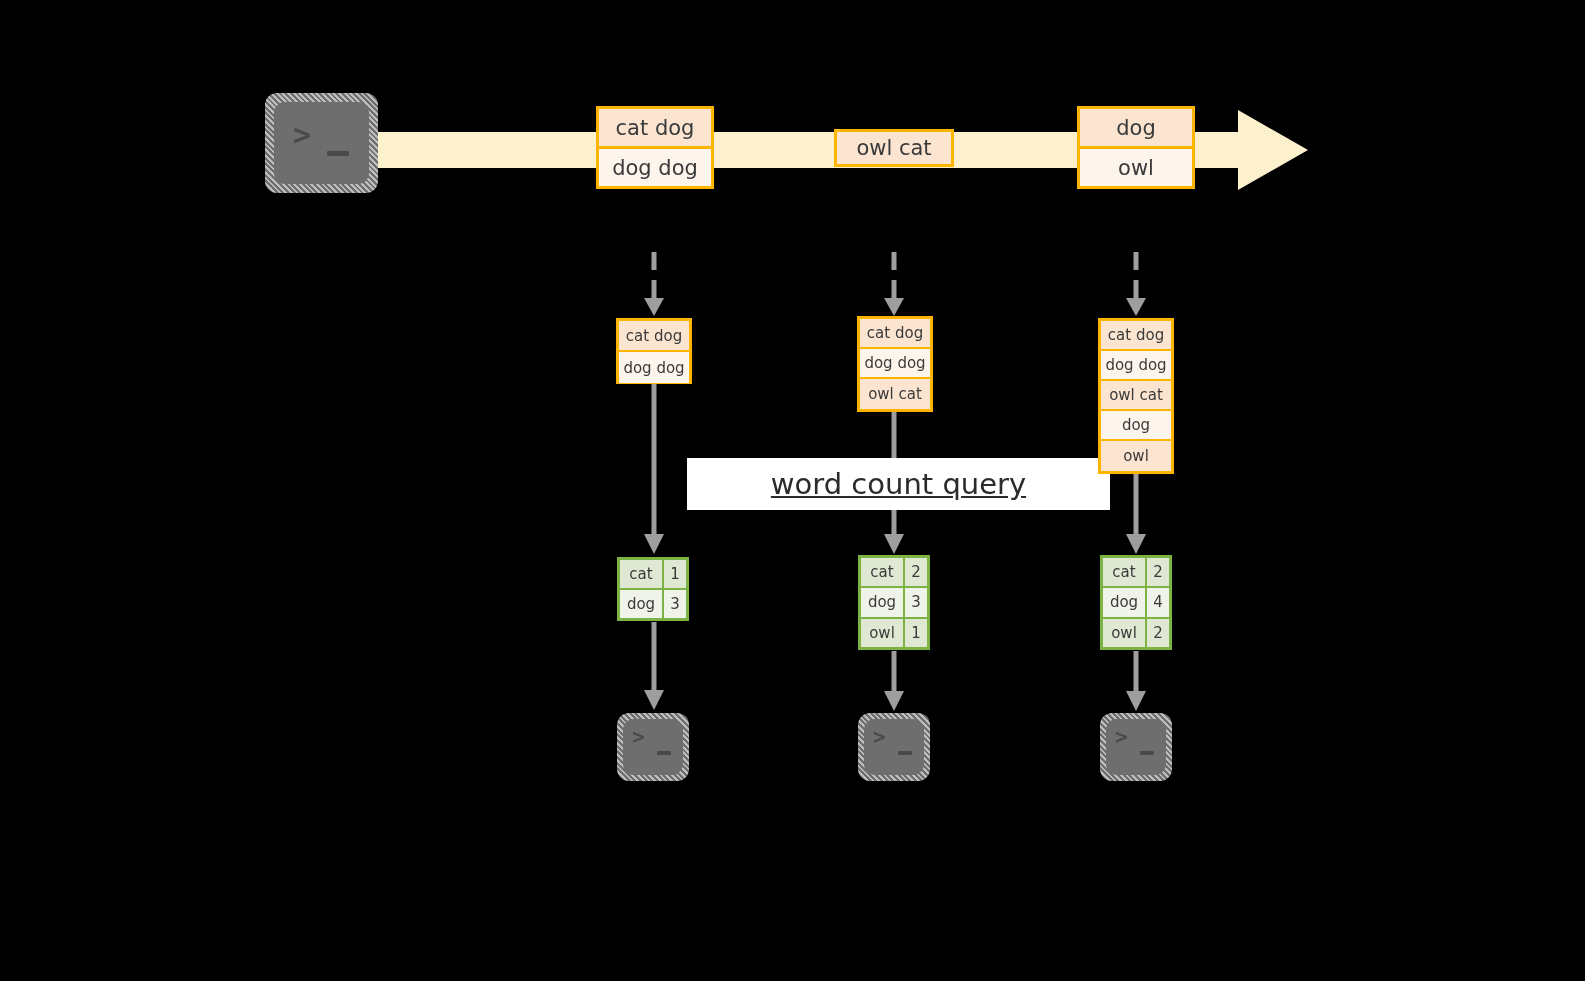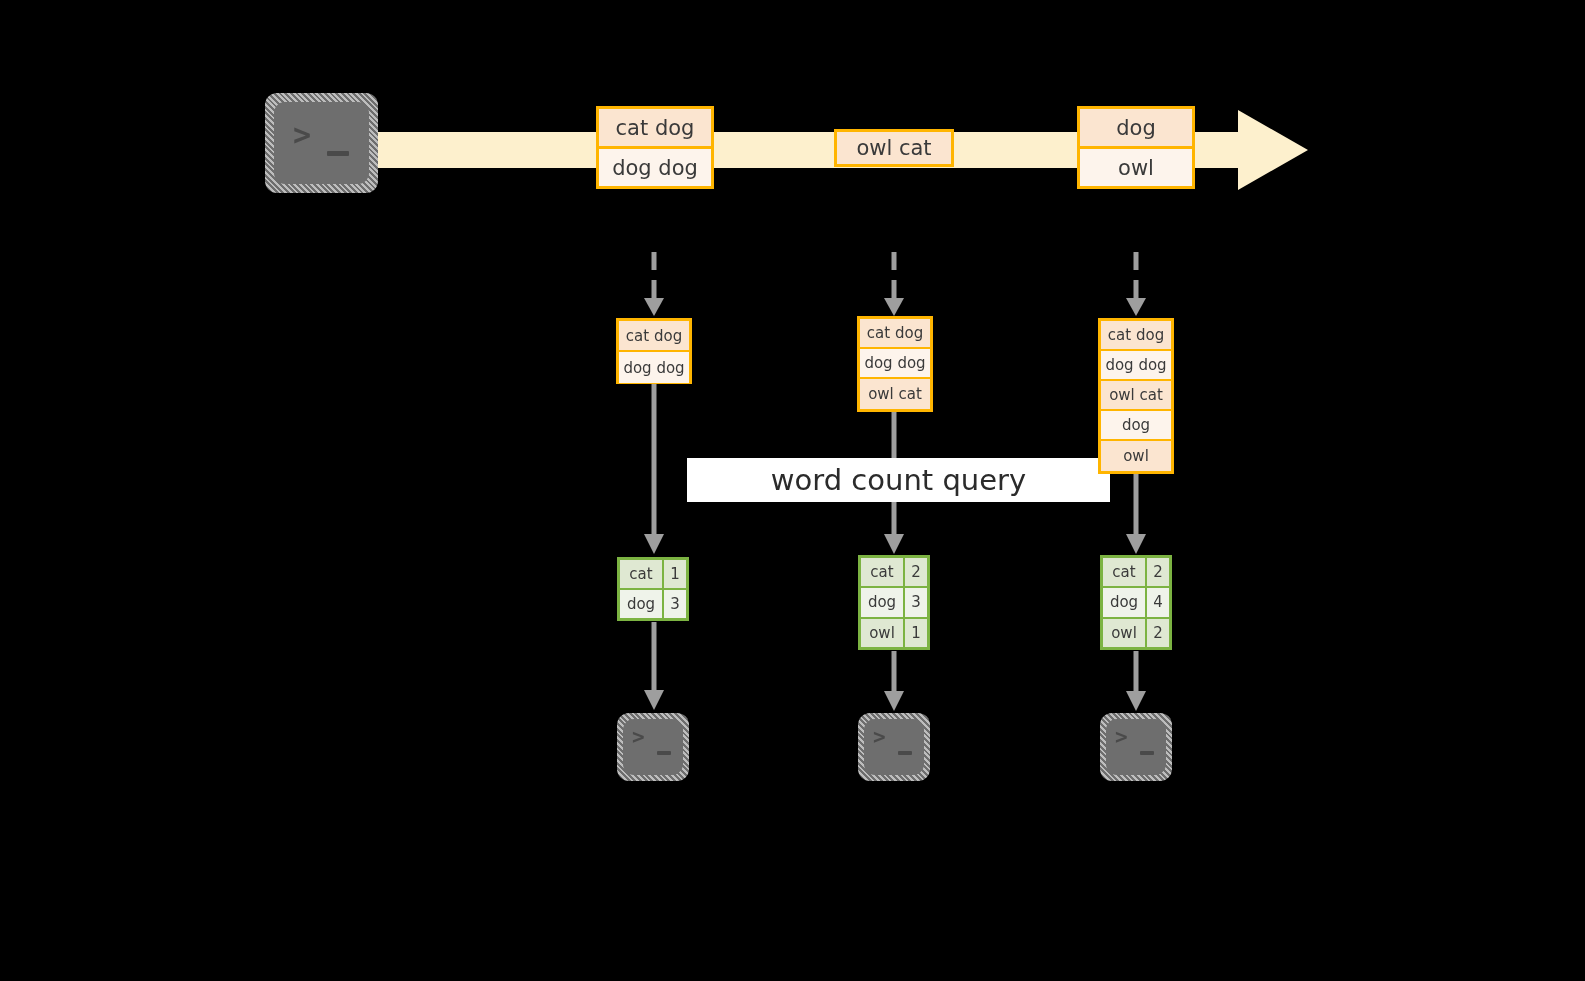--- a/index.html
+++ b/index.html
@@ -113,21 +113,21 @@
       <path d="M4 122 L14 142 L24 122 Z" fill="#9e9e9e"></path>
     </svg>
   </div>
   <div class="conn" style="left:1122px;top:474px;">
     <svg width="28" height="84" viewBox="0 0 28 84">
       <line x1="14" y1="0" x2="14" y2="64" stroke="#9e9e9e" stroke-width="5"></line>
       <path d="M4 60 L14 80 L24 60 Z" fill="#9e9e9e"></path>
     </svg>
   </div>
 
-  <div class="banner" style="left:687px;top:458px;width:423px;height:44px;font-size:29px;">word count query</div>
+  <div class="banner" style="left:687px;top:458px;width:423px;height:52px;font-size:29px;text-decoration:underline;">word count query</div>
 
   <div class="ostack" style="left:616px;top:318px;width:76px;height:66px;">
     <div class="row" style="height:31px;font-size:15px;">cat dog</div>
     <div class="row lite" style="height:31px;font-size:15px;">dog dog</div>
   </div>
 
   <div class="ostack" style="left:857px;top:316px;width:76px;height:96px;">
     <div class="row" style="height:30px;font-size:15px;">cat dog</div>
     <div class="row lite" style="height:30px;font-size:15px;">dog dog</div>
     <div class="row" style="height:30px;font-size:15px;">owl cat</div>

